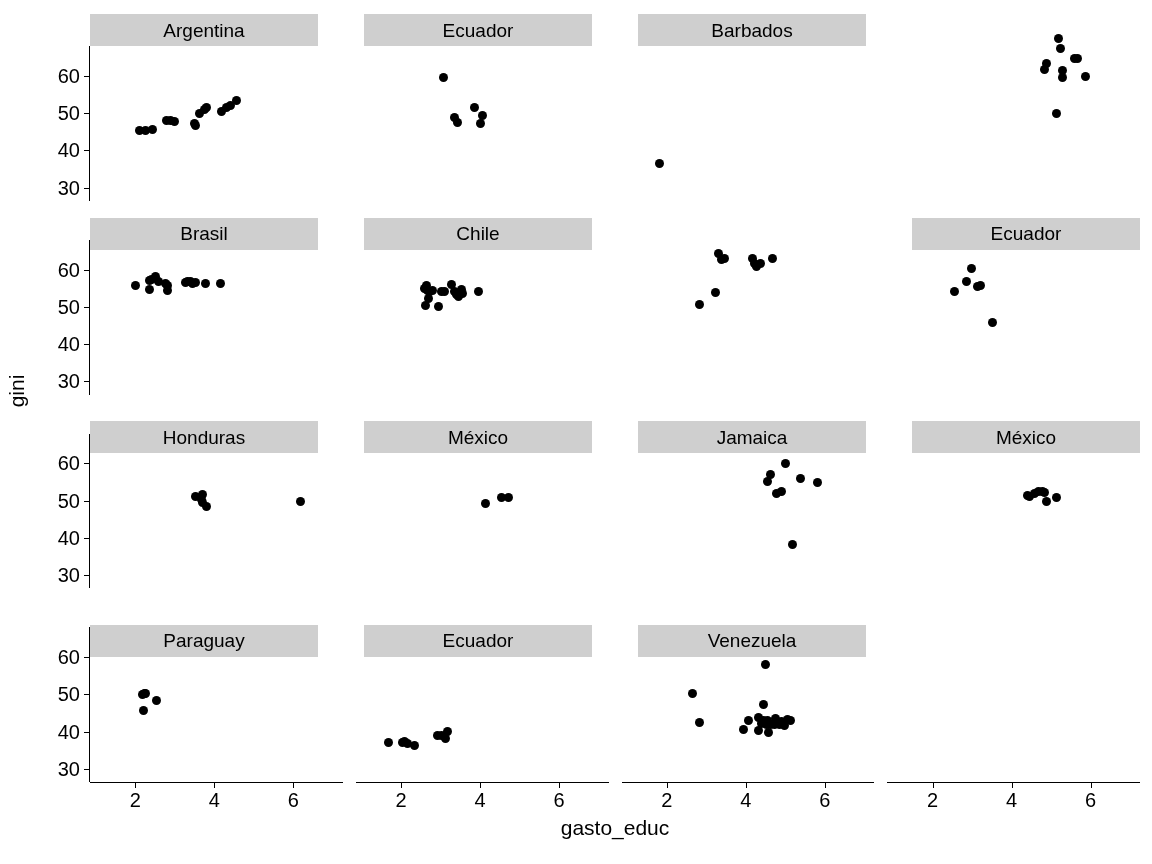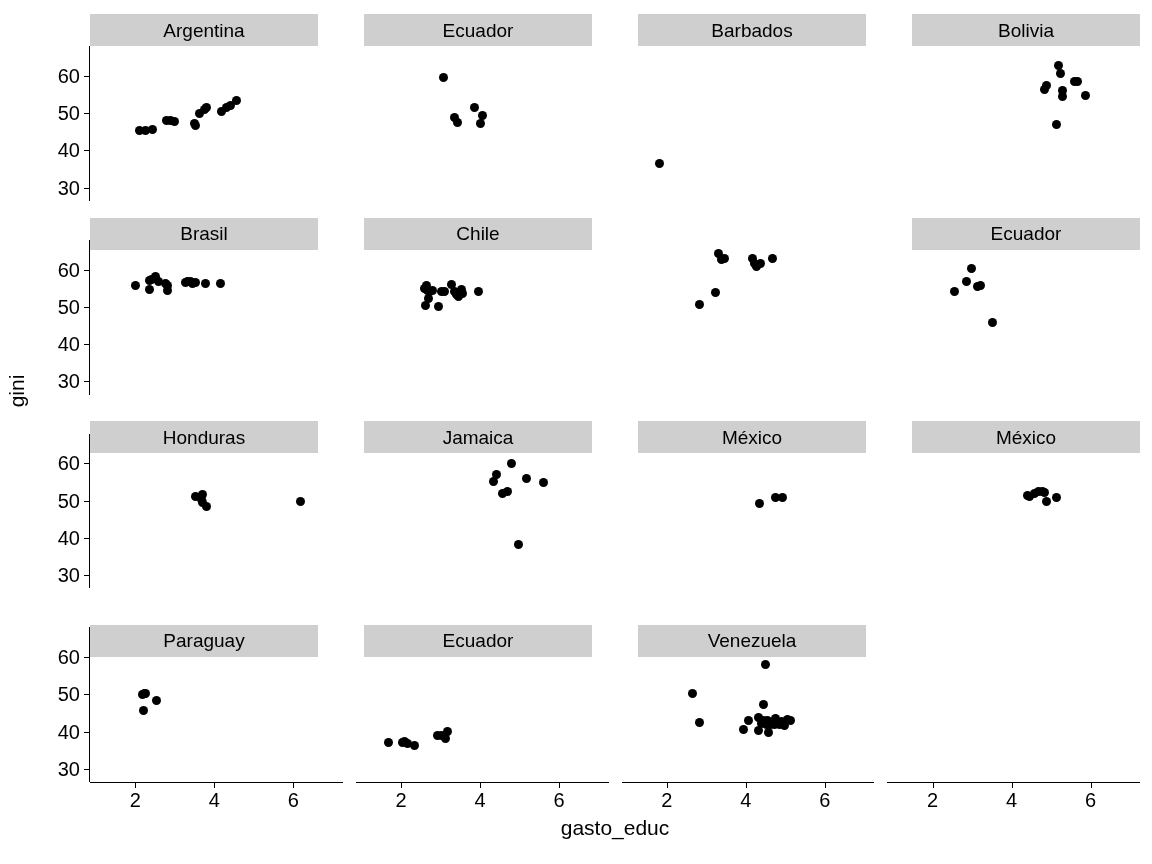--- a/index.html
+++ b/index.html
@@ -184,21 +184,20 @@
           <div class="pt" style="left: 51.0937%; top: 61.6867%;"></div>
         </div>
       </div>
       <div class="facet">
         <div class="strip">Barbados</div>
         <div class="panel">
           <div class="pt" style="left: 9.375%; top: 93.494%;"></div>
         </div>
       </div>
       <div class="facet">
-        <div class="strip">Bolivia</div>
         <div class="panel">
           <div class="pt" style="left: 64.0625%; top: 15.4217%;"></div>
           <div class="pt" style="left: 65.1562%; top: 22.1687%;"></div>
           <div class="pt" style="left: 71.4062%; top: 28.1928%;"></div>
           <div class="pt" style="left: 72.6562%; top: 28.4337%;"></div>
           <div class="pt" style="left: 58.9062%; top: 31.3253%;"></div>
           <div class="pt" style="left: 58.2812%; top: 34.9398%;"></div>
           <div class="pt" style="left: 66.0938%; top: 35.6627%;"></div>
           <div class="pt" style="left: 66.0938%; top: 40.241%;"></div>
           <div class="pt" style="left: 76.0938%; top: 39.759%;"></div>
@@ -278,38 +277,38 @@
         <div class="panel">
           <div class="pt" style="left: 46.4062%; top: 34.6988%;"></div>
           <div class="pt" style="left: 49.2187%; top: 32.7711%;"></div>
           <div class="pt" style="left: 48.9062%; top: 37.3494%;"></div>
           <div class="pt" style="left: 49.2187%; top: 39.5181%;"></div>
           <div class="pt" style="left: 51.0937%; top: 42.8916%;"></div>
           <div class="pt" style="left: 92.1875%; top: 38.5542%;"></div>
         </div>
       </div>
       <div class="facet">
+        <div class="strip">México</div>
+        <div class="panel">
+          <div class="pt" style="left: 53.125%; top: 40.4819%;"></div>
+          <div class="pt" style="left: 60.1562%; top: 35.1807%;"></div>
+          <div class="pt" style="left: 63.5938%; top: 35.1807%;"></div>
+        </div>
+      </div>
+      <div class="facet">
         <div class="strip">Jamaica</div>
         <div class="panel">
           <div class="pt" style="left: 64.5312%; top: 8.19277%;"></div>
           <div class="pt" style="left: 58.2812%; top: 17.3494%;"></div>
           <div class="pt" style="left: 56.7188%; top: 22.6506%;"></div>
           <div class="pt" style="left: 71.4062%; top: 20.4819%;"></div>
           <div class="pt" style="left: 78.5938%; top: 23.6145%;"></div>
           <div class="pt" style="left: 60.9375%; top: 32.2892%;"></div>
           <div class="pt" style="left: 62.9687%; top: 30.8434%;"></div>
           <div class="pt" style="left: 67.6562%; top: 72.5301%;"></div>
-        </div>
-      </div>
-      <div class="facet">
-        <div class="strip">México</div>
-        <div class="panel">
-          <div class="pt" style="left: 53.125%; top: 40.4819%;"></div>
-          <div class="pt" style="left: 60.1562%; top: 35.1807%;"></div>
-          <div class="pt" style="left: 63.5938%; top: 35.1807%;"></div>
         </div>
       </div>
       <div class="facet">
         <div class="strip">México</div>
         <div class="panel">
           <div class="pt" style="left: 50.4687%; top: 34.2169%;"></div>
           <div class="pt" style="left: 51.7188%; top: 34.9398%;"></div>
           <div class="pt" style="left: 53.9062%; top: 32.5301%;"></div>
           <div class="pt" style="left: 55.4688%; top: 30.6024%;"></div>
           <div class="pt" style="left: 57.0312%; top: 30.3614%;"></div>

